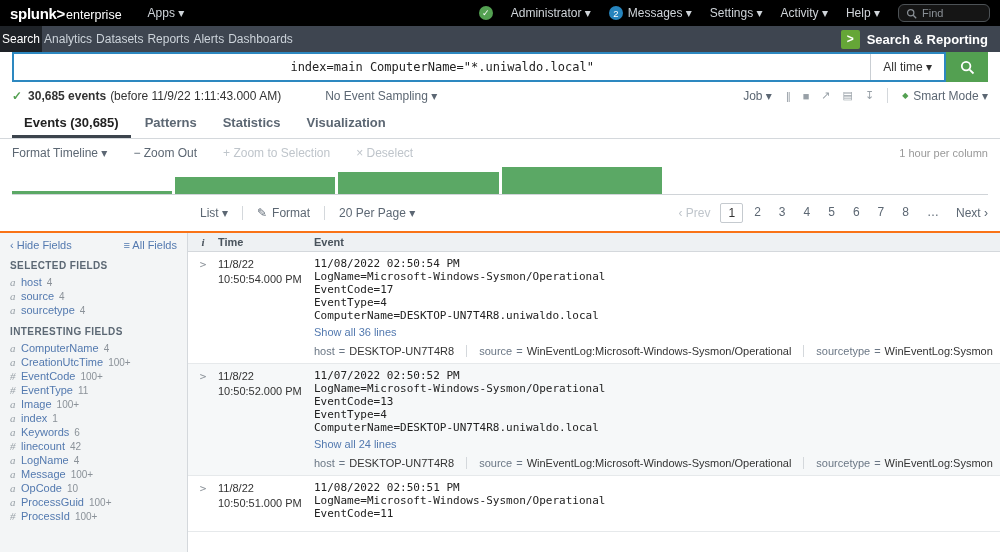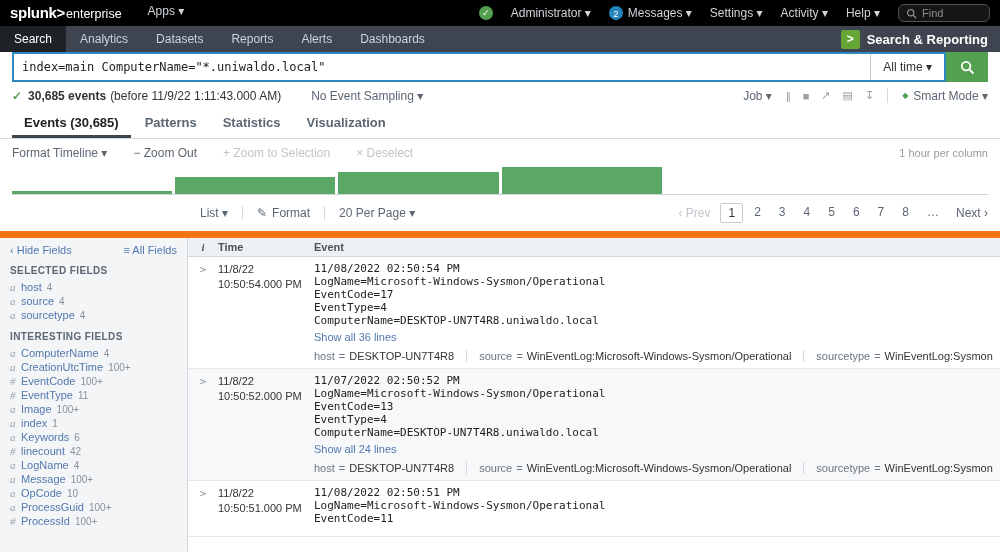--- a/index.html
+++ b/index.html
@@ -2,61 +2,61 @@
 <html><head>
 <meta charset="utf-8">
 <style>
   * { box-sizing: border-box; margin: 0; padding: 0; }
   body { margin: 0; background: #ddd; font-family: "Liberation Sans", sans-serif; }
   .page { width: 1000px; height: 552px; overflow: hidden; background: #fff; display: flex; flex-direction: column; }
   [data-interactable="true"] { cursor: pointer; }
   a { text-decoration: none; }
 
   
-  .topbar { flex: 0 0 26px; height: 26px; background: #000; display: flex; align-items: flex-start; padding: 4px 10px; color: #d5dadf; font-size: 12px; }
+  .topbar { flex: 0 0 26px; height: 26px; background: #000; display: flex; align-items: center; padding: 4px 10px; color: #d5dadf; font-size: 12px; }
   .logo { display: flex; align-items: baseline; color: #fff; }
   .logo-main, .logo-gt { font-weight: bold; font-size: 15px; letter-spacing: -0.3px; }
   .logo-sub { font-size: 12.5px; font-weight: normal; margin-left: 1px; }
   .top-menu { margin-left: 26px; display: flex; align-items: center; gap: 5px; color: #cfd4d9; white-space: nowrap; }
   .top-right { margin-left: auto; display: flex; align-items: center; }
   .top-right .top-menu { margin-left: 18px; }
   .check-badge { width: 14px; height: 14px; border-radius: 50%; background: #53a051; color: #fff; font-size: 9px; display: flex; align-items: center; justify-content: center; margin-left: 8px; }
   .msg-badge { width: 14px; height: 14px; border-radius: 50%; background: #2684bd; color: #fff; font-size: 9.5px; display: flex; align-items: center; justify-content: center; }
   .find-box { margin-left: 18px; display: flex; align-items: center; gap: 5px; background: #151515; border: 1px solid #4d5256; border-radius: 6px; padding: 2px 7px; }
   .find-icon { width: 11px; height: 11px; }
   .find-input { background: transparent; border: none; outline: none; color: #c3c8cd; font-size: 11px; width: 60px; font-family: inherit; }
   .find-input::placeholder { color: #8a9096; }
 
   
   .appbar { flex: 0 0 26px; height: 26px; background: #3e4550; display: flex; align-items: stretch; font-size: 12px; color: #ccd3da; }
   .app-tabs { display: flex; }
-  .app-tab { padding: 0 14px; display: flex; align-items: center; white-space: nowrap; }
+  .app-tab { padding: 0 2px; display: flex; align-items: center; white-space: nowrap; }
   .app-tab.active { background: #1e2227; color: #fff; }
   .app-ident { margin-left: auto; display: flex; align-items: center; gap: 7px; padding-right: 12px; color: #fff; font-size: 13px; font-weight: bold; }
   .app-icon { width: 19px; height: 19px; background: #65a637; color: #fff; font-weight: bold; font-size: 12px; display: flex; align-items: center; justify-content: center; border-radius: 2px; }
 
   
   .page-header { display: flex; align-items: center; padding: 9px 12px 7px; }
   .page-title { font-size: 20px; font-weight: 500; color: #333; }
   .header-actions { margin-left: auto; display: flex; gap: 18px; font-size: 12px; color: #5c6773; }
   .header-action { color: #5c6773; white-space: nowrap; }
 
   
   .search-row { display: flex; margin: 0 12px; height: 30px; flex: 0 0 30px; }
   .search-box { flex: 1; display: flex; border: 2px solid #2d88c0; background: #fff; }
-  .search-input { flex: 1; border: none; outline: none; padding: 0 8px; font-family: "DejaVu Sans Mono", monospace; font-size: 12px; color: #222; }
+  .search-input { flex: 1; border: none; outline: none; padding: 0 8px; font-family: "DejaVu Sans Mono", monospace; font-size: 12px; color: #222; text-align: center; }
   .time-picker { border-left: 1px solid #c9ced3; padding: 0 12px; display: flex; align-items: center; font-size: 12px; color: #333; white-space: nowrap; }
   .search-btn { width: 42px; background: #53a051; border: none; display: flex; align-items: center; justify-content: center; }
   .search-btn svg { width: 15px; height: 15px; }
 
   
   .status-row { display: flex; align-items: center; padding: 6px 12px 5px; font-size: 12px; color: #333; }
   .job-check { color: #53a051; font-weight: bold; margin-right: 6px; }
   .events-count { font-weight: bold; margin-right: 4px; }
-  .sampling { color: #5c6773; margin-left: 30px; }
+  .sampling { color: #5c6773; margin-left: 44px; }
   .status-right { margin-left: auto; display: flex; align-items: center; gap: 14px; color: #5c6773; }
   .job-icons { display: flex; gap: 13px; align-items: center; }
   .jicon { color: #98a0a7; font-size: 11px; letter-spacing: -1px; }
   .v-divider { width: 1px; height: 15px; background: #d4d8dc; }
   .mode { display: flex; align-items: center; gap: 5px; }
   .mode-dot { color: #53a051; font-size: 8px; }
 
   
   .result-tabs { display: flex; padding: 0 12px; border-bottom: 1px solid #d4d8dc; gap: 2px; }
   .rtab { padding: 7px 12px 5px; font-size: 13px; color: #5c6773; border-bottom: 3px solid transparent; white-space: nowrap; font-weight: bold; }
@@ -74,21 +74,21 @@
   .results-toolbar { display: flex; align-items: center; padding: 8px 12px 8px 200px; font-size: 12px; color: #5c6773; }
   .rt-item { display: flex; align-items: center; gap: 5px; white-space: nowrap; }
   .rt-sep { width: 1px; height: 14px; background: #d4d8dc; margin: 0 14px; }
   .pagination { margin-left: auto; display: flex; align-items: center; gap: 4px; font-size: 12px; }
   .pg-prev { color: #bfc5cb; margin-right: 6px; white-space: nowrap; }
   .pg-next { color: #5c6773; margin-left: 6px; white-space: nowrap; }
   .pg-page { padding: 2px 7px; color: #5c6773; border-radius: 2px; }
   .pg-page.active { border: 1px solid #c5cacf; background: #fff; color: #333; }
 
   
-  .main { flex: 1; display: flex; overflow: hidden; border-top: 7px solid #f97316; justify-content: space-between; }
+  .main { flex: 1; display: flex; overflow: hidden; border-top: 2px solid #f97316; justify-content: space-between; }
   .sidebar { flex: 0 0 188px; background: #f3f5f6; border-right: 1px solid #d4d8dc; padding: 6px 10px; font-size: 11px; overflow: hidden; }
   .sb-top { display: flex; justify-content: space-between; margin-bottom: 6px; }
   .sb-link { color: #5379af; white-space: nowrap; }
   .sb-heading { font-size: 10px; font-weight: bold; color: #5c6874; letter-spacing: .4px; margin: 9px 0 4px; }
   .sb-field { display: flex; align-items: baseline; line-height: 14px; height: 14px; }
   .sb-type { font-style: italic; color: #98a0a7; width: 11px; flex: none; font-family: "Liberation Serif", serif; }
   .sb-name { color: #5379af; }
   .sb-count { color: #8b9299; margin-left: 5px; font-size: 10px; }
 
   .events { flex: 1; overflow: hidden; display: flex; flex-direction: column; background: #fff; }

